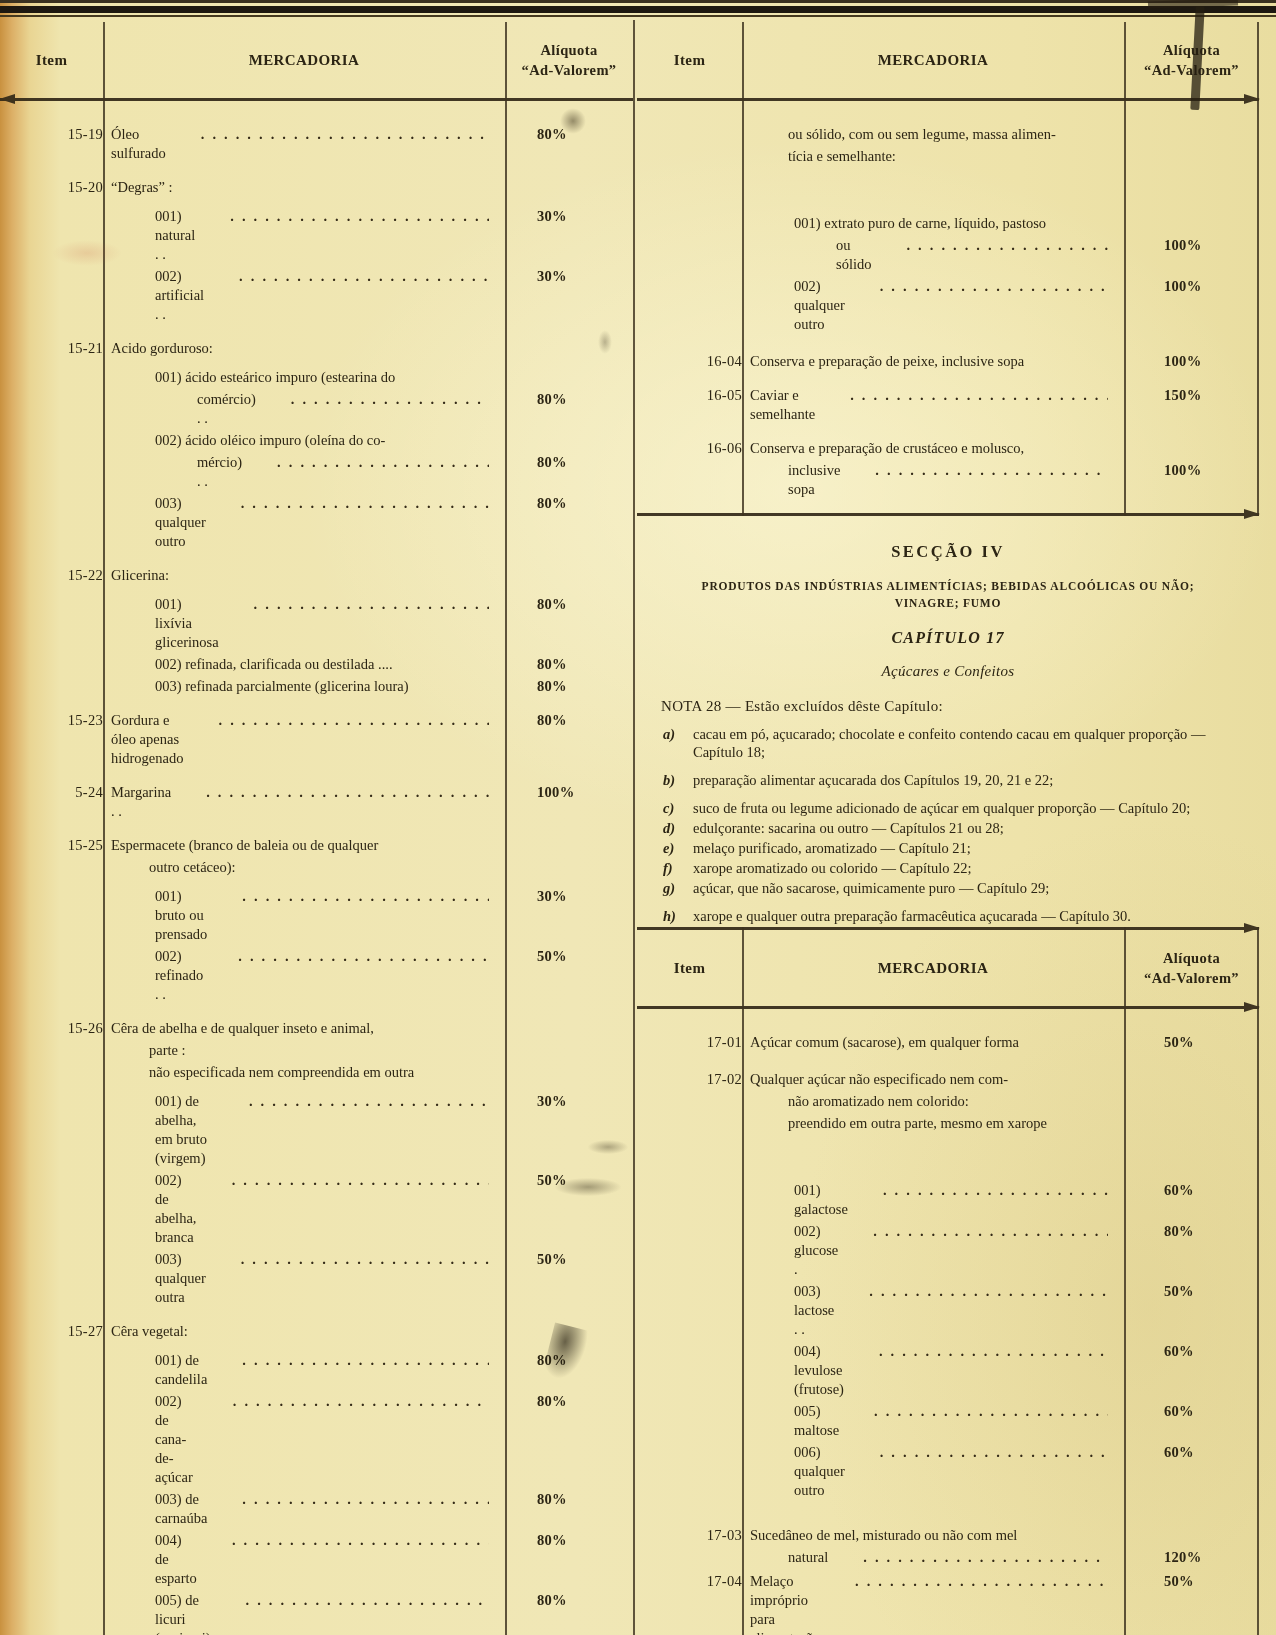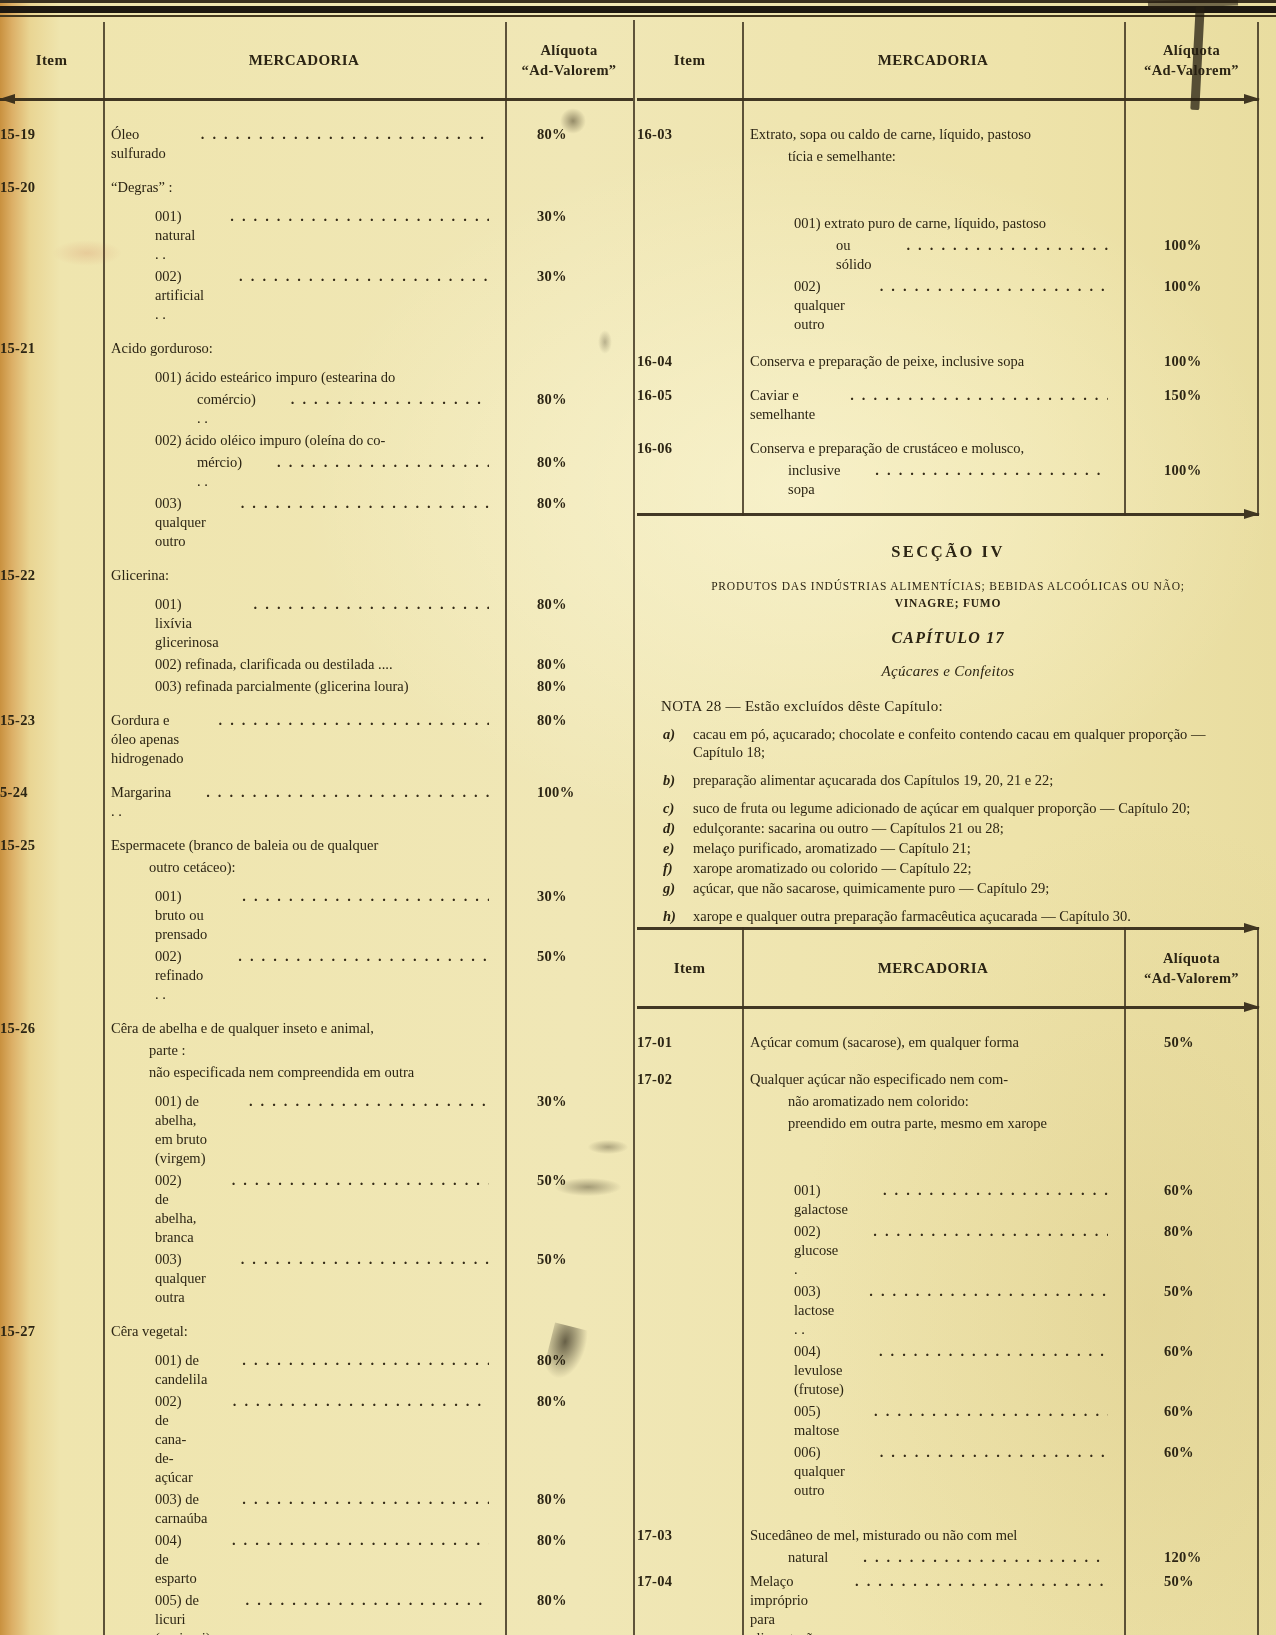--- a/index.html
+++ b/index.html
@@ -35,33 +35,33 @@
   .t-left .th-merc{width:402px;} .t-right .th-merc{width:382px;}
   .t-left .th-aliq{width:128px;} .t-right .th-aliq{width:135px;}
   .th-aliq span{display:block;line-height:20px;font-size:14.5px;}
 
   .tbody{padding-bottom:14px;}
   .trow{margin-top:15px;}
   .trow:first-child{margin-top:24px;}
   .trow.tight{margin-top:5px;}
   .tline{display:flex;align-items:baseline;line-height:19px;font-size:14.5px;}
   .tline + .tline{margin-top:3px;}
-  .c-item{flex:0 0 auto;text-align:left;font-weight:bold;letter-spacing:.3px;}
+  .c-item{flex:0 0 auto;text-align:right;font-weight:normal;letter-spacing:.3px;}
   .t-left .c-item{width:103px;} .t-right .c-item{width:105px;}
   .c-desc{flex:1 1 auto;display:flex;align-items:baseline;overflow:hidden;padding-right:14px;box-sizing:border-box;gap:33px;}
   .c-desc .t{white-space:pre-wrap;}
   .ind0{padding-left:8px;} .ind1{padding-left:52px;} .ind2{padding-left:46px;} .ind3{padding-left:94px;}
   .dots{flex:1 1 auto;overflow:hidden;white-space:nowrap;letter-spacing:2.2px;font-weight:bold;color:#352b18;margin:0 2px;}
   .c-pct{flex:0 0 auto;font-weight:bold;font-size:14.5px;letter-spacing:.3px;box-sizing:border-box;}
   .t-left .c-pct{width:128px;padding-left:32px;}
   .t-right .c-pct{width:135px;padding-left:40px;}
 
   .section{text-align:center;padding:0 10px;}
   .sec-title{font-weight:bold;font-size:16.5px;letter-spacing:2.5px;margin-top:26px;}
-  .sec-sub{font-size:11.5px;font-weight:normal;letter-spacing:.8px;margin-top:16px;line-height:16px;}
+  .sec-sub{font-size:11.5px;font-weight:bold;letter-spacing:.8px;margin-top:16px;line-height:16px;}
   .sec-sub2{font-size:11.5px;font-weight:bold;letter-spacing:.8px;margin-top:3px;}
   .sec-chapter{font-style:italic;font-weight:bold;font-size:16px;letter-spacing:1.2px;margin-top:20px;}
   .sec-desc{font-style:italic;font-size:15px;margin-top:16px;letter-spacing:.3px;}
   .sec-nota{text-align:left;font-size:15px;margin-top:18px;padding-left:14px;letter-spacing:.3px;}
   .note-items{margin-top:6px;}
   .note-item{display:flex;text-align:left;font-size:14.5px;line-height:18px;margin-top:14px;}
   .s17 .note-item{margin-top:10px;}
   .s17 .note-item.tight{margin-top:2px;}
   .note-label{flex:0 0 46px;padding-left:16px;font-style:italic;font-weight:bold;box-sizing:border-box;}
   .note-text{flex:1;padding-right:8px;} .gap-above-t1r{height:2px;}
@@ -376,23 +376,23 @@
         <div class="th th-merc">MERCADORIA</div>
         <div class="th th-aliq">
           <span>Alíquota</span>
           <span>“Ad-Valorem”</span>
         </div>
       </div>
       <div class="hrule arrow-r"></div>
       <div class="tbody">
         <div class="trow">
           <div class="tline">
-            <div class="c-item">16-03</div>
-            <div class="c-desc">
-              <span class="t ind0">Extrato, sopa ou caldo de carne, líquido, pastoso</span>
+            <div class="c-item"></div>
+            <div class="c-desc">
+              <span class="t ind2">ou sólido, com ou sem legume, massa alimen-</span>
             </div>
             <div class="c-pct"></div>
           </div>
           <div class="tline">
             <div class="c-item"></div>
             <div class="c-desc">
               <span class="t ind2">tícia e semelhante:</span>
             </div>
             <div class="c-pct"></div>
           </div>

